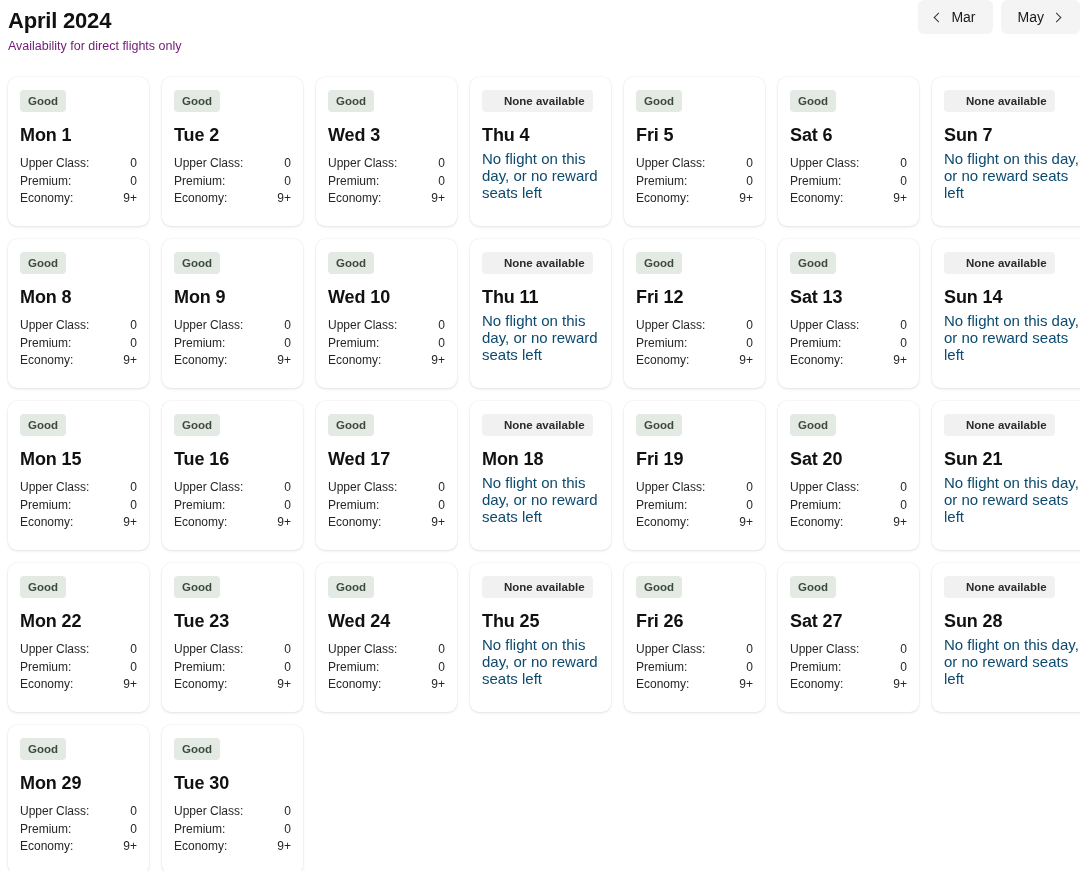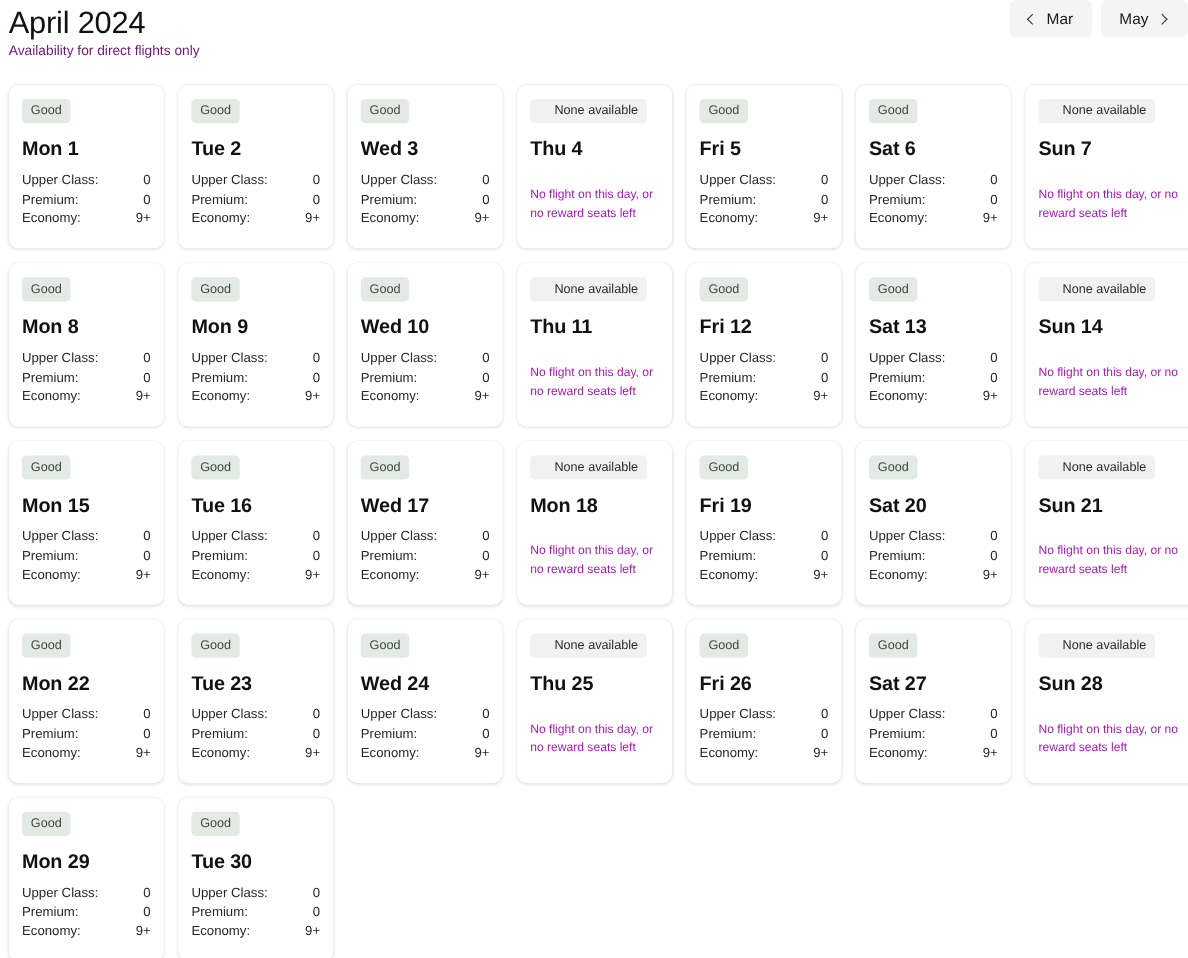--- a/index.html
+++ b/index.html
@@ -18,22 +18,22 @@
   }
 
   
   .header {
     position: relative;
     height: 60px;
     padding: 8px 0 0 8px;
   }
 
   .page-title {
-    font-size: 28px;
-    font-weight: normal;
+    font-size: 22px;
+    font-weight: bold;
     letter-spacing: -0.2px;
     color: #111111;
     line-height: 26px;
   }
 
   .page-subtitle {
     font-size: 12.5px;
     color: #701a75;
     line-height: 18px;
     margin-top: 3px;
@@ -104,20 +104,21 @@
   
   .day-card.sunday { width: 165px; }
 
   .badge {
     display: inline-block;
     font-size: 11.5px;
     line-height: 14px;
     padding: 4px 8px 4px 8px;
     border-radius: 4px;
     white-space: nowrap;
+    font-weight: bold;
   }
 
   .badge.good {
     background: #e2eae3;
     color: #3c4a3e;
   }
 
   .badge.none {
     background: #f1f1f1;
     color: #2b2b2b;
@@ -144,24 +145,24 @@
     align-items: baseline;
     font-size: 12px;
     line-height: 17.5px;
     color: #262626;
     white-space: nowrap;
   }
 
   .cabin-value { color: #262626; }
 
   .no-flight {
-    margin-top: 24px;
-    font-size: 11px;
+    margin-top: 5px;
+    font-size: 15px;
     line-height: 17px;
-    color: #a21caf;
+    color: #0c4a6e;
   }
 </style>
 </head>
 <body>
 
 <div class="header">
   <div class="page-title">April 2024</div>
   <div class="page-subtitle">Availability for direct flights only</div>
 
   <div class="month-nav">

